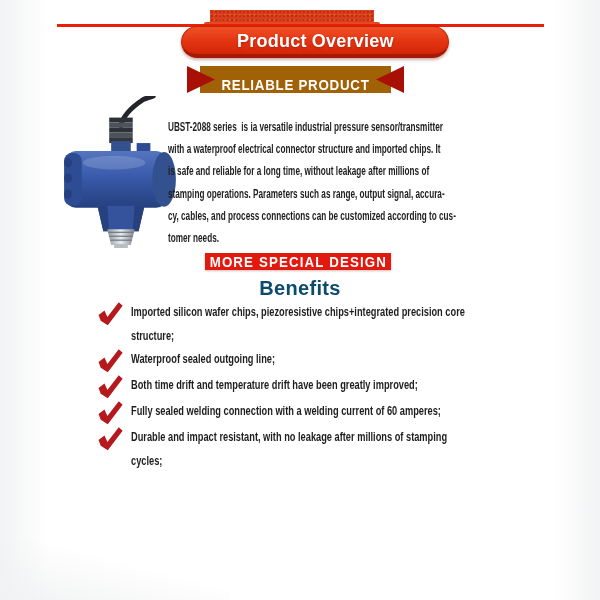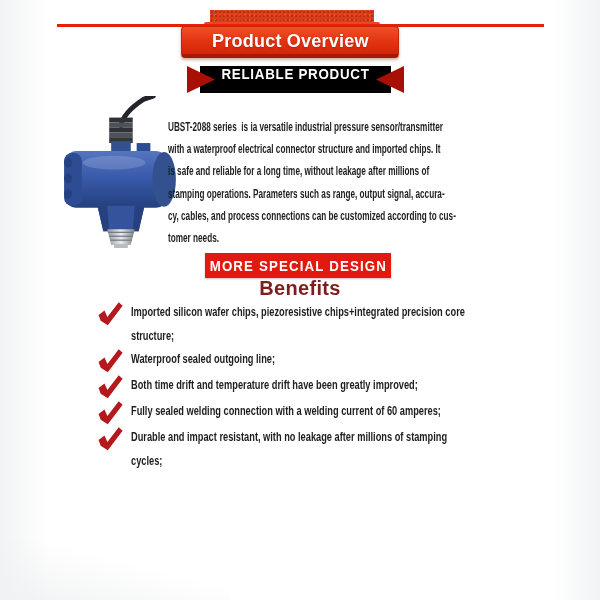--- a/index.html
+++ b/index.html
@@ -23,57 +23,57 @@
                      radial-gradient(rgba(255,255,255,.14) 1px, transparent 1px);
     background-size:4px 4px,5px 5px; background-position:0 0,2px 2px;
   }
   .top-tab::after {
     content:""; position:absolute; left:-6px; right:-6px; bottom:-2px; height:6px;
     background:#e8481f; border-radius:2px;
   }
   .red-line { position:absolute; left:57px; top:24px; width:487px; height:3px;
     background:#e8200a; z-index:2; }
   .po-button {
-    position:absolute; left:181px; top:26px; width:218px; height:32px; z-index:3;
+    position:absolute; left:181px; top:26px; width:268px; height:32px; z-index:3;
     background:linear-gradient(180deg,#f05026 0%,#e23311 55%,#d42508 100%);
-    border:1px solid #c32507; border-bottom:4px solid #a41a04; border-radius:4px;
+    border:1px solid #c32507; border-bottom:4px solid #a41a04; border-radius:16px;
     box-shadow:0 2px 3px rgba(120,20,5,.35);
     display:flex; align-items:center; justify-content:center;
   }
   .po-button span {
     color:#ffffff; font-size:19px; font-weight:bold; letter-spacing:.2px;
     text-shadow:0 1px 2px rgba(140,30,10,.55); transform:scaleX(.95);
   }
 
   
   .ribbon { position:absolute; left:187px; top:66px; width:217px; height:27px; z-index:3; }
   .ribbon-band { position:absolute; left:13px; right:13px; top:0; bottom:0;
-    background:#000000; z-index:1; display:flex; align-items:flex-start; justify-content:center; }
+    background:#a16207; z-index:1; display:flex; align-items:flex-end; justify-content:center; }
   .ribbon-band span { color:#fff; font-size:14.5px; font-weight:bold;
     letter-spacing:.8px; transform:scaleX(.92); white-space:nowrap; }
   .ribbon-end { position:absolute; top:0; width:28px; height:27px; background:#a81006; z-index:2; }
   .ribbon-end.left  { left:0;  clip-path:polygon(0 0,100% 50%,0 100%); }
   .ribbon-end.right { right:0; clip-path:polygon(100% 0,0 50%,100% 100%); }
 
   
   .figure { position:absolute; left:60px; top:96px; width:118px; height:152px; z-index:1; }
   .para {
     position:absolute; left:168px; top:116px; width:505px; z-index:1;
     font-size:12.5px; line-height:22.2px; font-weight:600; color:#1e1e1e;
     white-space:pre-wrap; transform:scaleX(.655); transform-origin:0 0;
   }
 
   
-  .msd { position:absolute; left:205px; top:253px; width:186px; height:25px; z-index:1;
+  .msd { position:absolute; left:205px; top:253px; width:186px; height:17px; z-index:1;
     background:#e2190e; display:flex; align-items:center; justify-content:center;
     box-shadow:0 1px 2px rgba(150,20,8,.3); }
   .msd span { color:#fff; font-size:14px; font-weight:bold; letter-spacing:1.2px;
     transform:scaleX(.95); white-space:nowrap; }
   .benefits-h { position:absolute; left:0; right:0; top:277px; text-align:center; z-index:1; }
-  .benefits-h span { color:#7f1d1d; font-size:20px; font-weight:bold; letter-spacing:.3px; }
+  .benefits-h span { color:#0c4a6e; font-size:20px; font-weight:bold; letter-spacing:.3px; }
 
   
   .blist { position:absolute; left:97px; top:301px; width:503px; z-index:1; list-style:none; }
   .blist li { display:flex; align-items:flex-start; }
   .check { flex:0 0 34px; padding-top:0px; }
   .check svg { display:block; transform:rotate(3deg); }
   .li-text {
     display:block; width:512px; white-space:pre-line;
     font-size:12.5px; line-height:23.5px; font-weight:600; color:#1e1e1e;
     transform:scaleX(.74); transform-origin:0 0;

